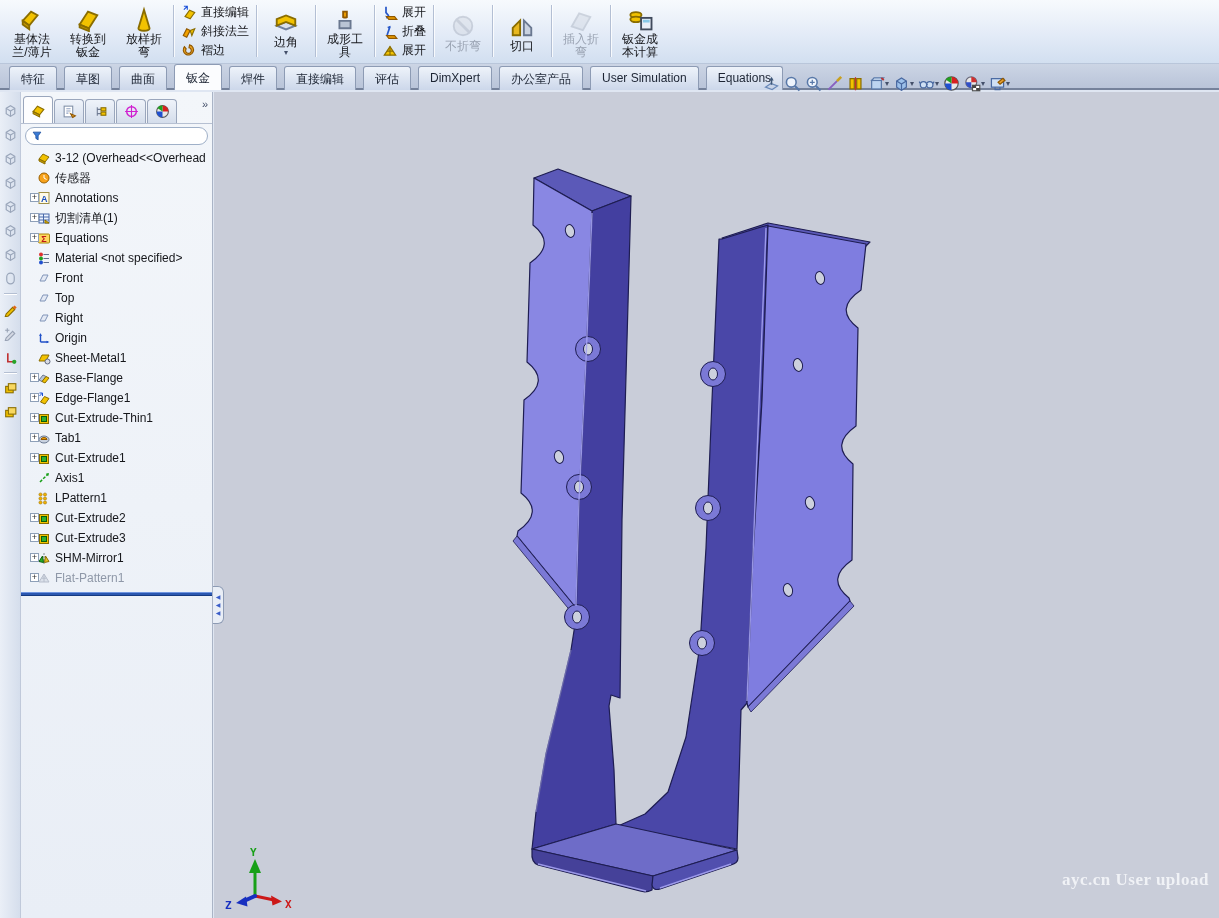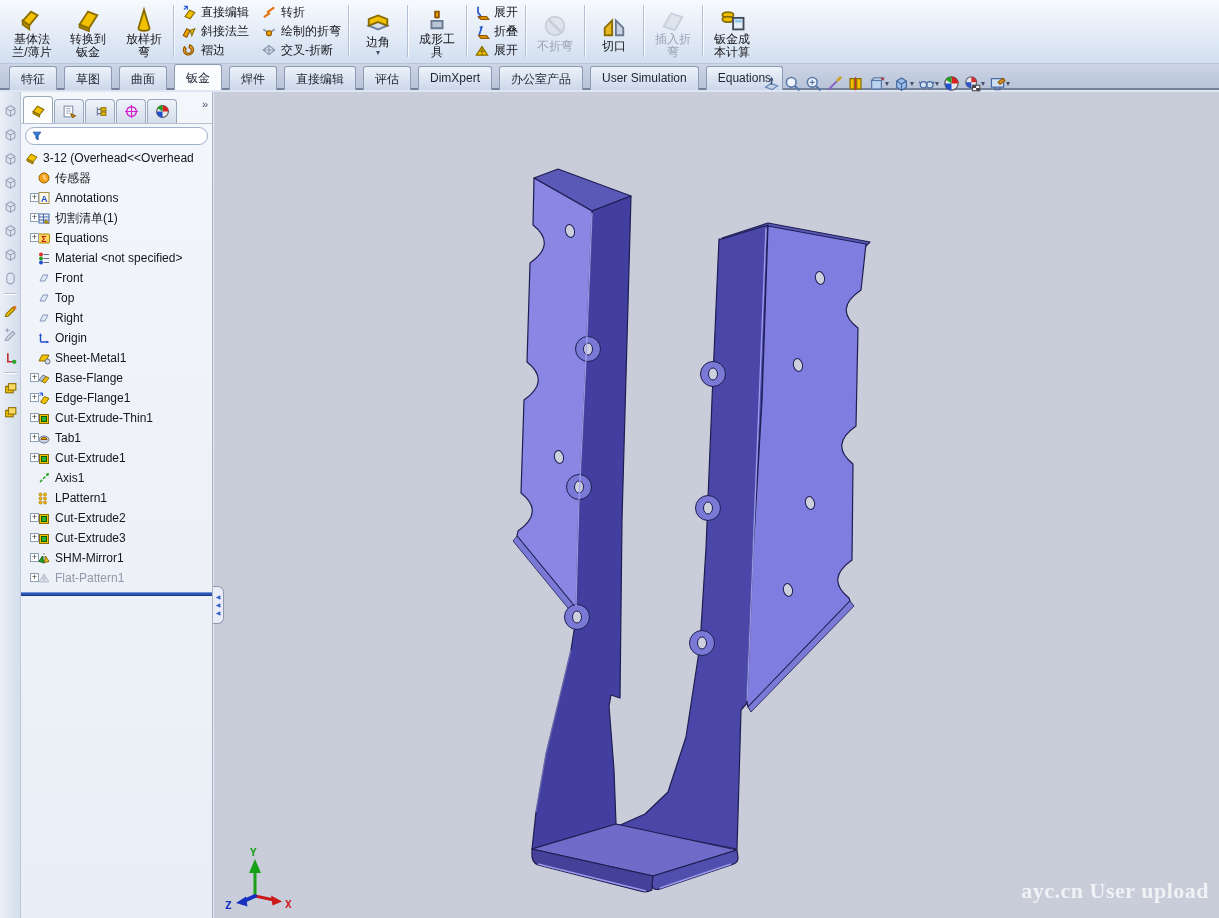--- a/index.html
+++ b/index.html
@@ -46,38 +46,38 @@
   .ptab{width:30px;height:24px;box-sizing:border-box;margin-right:1px;border:1px solid #9aa6bc;border-bottom:none;
     border-radius:4px 4px 0 0;background:linear-gradient(#eff3fa,#d4ddeb);
     display:flex;align-items:center;justify-content:center;}
   .ptab.active{background:#fdfdfe;height:27px;}
   #panelmore{position:absolute;right:4px;top:6px;font-size:11px;color:#44506a;}
   #filterbox{margin:3px 4px 2px;height:16px;border:1px solid #9fb0c8;border-radius:9px;
     background:#fff;display:flex;align-items:center;padding:0 5px;gap:4px;}
   #tree{margin-top:3px;}
   .trow{height:20px;display:flex;align-items:center;padding-left:16px;position:relative;
     white-space:nowrap;overflow:hidden;}
-  .trow.root{padding-left:4px;}
+  .trow.root{padding-left:16px;}
   .trow .tlabel{font-size:12px;margin-left:4px;}
   .trow.grayed .tlabel{color:#8f98a8;}
   .trow.grayed svg{opacity:.55;}
   .expander{position:absolute;left:9px;top:5px;width:9px;height:9px;box-sizing:border-box;
     border:1px solid #8ea0b8;background:#fff;font-size:9px;line-height:7px;text-align:center;color:#333;}
   #rollback{height:2px;background:#2b57b0;border-top:1px solid #6f95e0;border-bottom:1px solid #163a80;margin-top:4px;}
   
   #splitter{position:absolute;left:213px;top:494px;width:11px;height:38px;box-sizing:border-box;
     border:1px solid #8d9bb4;border-left:none;border-radius:0 6px 6px 0;background:#e9eef6;
     display:flex;flex-direction:column;align-items:center;justify-content:center;z-index:6;}
   #splitter span{font-size:6px;color:#3a5dc8;line-height:8px;}
   
   #viewport{position:absolute;left:214px;top:0;width:1005px;height:826px;overflow:hidden;}
   #modelsvg{position:absolute;left:-214px;top:-92px;width:1219px;height:918px;}
   #triad{position:absolute;left:8px;top:738px;}
-  #watermark{position:absolute;right:10px;bottom:14px;font-family:"Liberation Serif",serif;
-    font-weight:700;font-size:22px;letter-spacing:.5px;color:rgba(249,250,253,.82);}
+  #watermark{position:absolute;right:10px;bottom:28px;font-family:"Liberation Serif",serif;
+    font-weight:700;font-size:17px;letter-spacing:.5px;color:rgba(249,250,253,.82);}
 </style>
 </head>
 <body>
 
 <div id="app">
 
   <div id="ribbon">
       <div class="rgroup">
         <div class="rcol">
           <div class="rbtn-lg">
@@ -124,42 +124,20 @@
               <path d="M2 11 L5 5 L8 6.5 L5 12.5 Z" fill="#f2a200" stroke="#905800"></path>
               <path d="M8 6.5 L12 5 L9.5 11 Z" fill="#f2c200" stroke="#8a6d00"></path>
             </svg>
             <div>斜接法兰</div>
           </div>
           <div class="rbtn-sm">
             <svg width="16" height="16" viewBox="0 0 14 14">
               <path d="M3 4 a4.5 4.5 0 1 0 4.5 -1.5 L7 5 a2.5 2.5 0 1 1 -2.5 1 Z" fill="#e8a020" stroke="#905800"></path>
             </svg>
             <div>褶边</div>
-          </div>
-        </div>
-        <div class="rcol">
-          <div class="rbtn-sm">
-            <svg width="16" height="16" viewBox="0 0 14 14">
-              <path d="M2.5 11.5 L7 8.5 L6 7 L11.5 3" stroke="#e07818" stroke-width="2" fill="none"></path>
-            </svg>
-            <div>转折</div>
-          </div>
-          <div class="rbtn-sm">
-            <svg width="16" height="16" viewBox="0 0 14 14">
-              <path d="M2 5.5 L7 9 L12 5.5" stroke="#909cb0" stroke-width="1.5" fill="none"></path>
-              <circle cx="7" cy="9" r="2.2" fill="#f2a200" stroke="#905800"></circle>
-            </svg>
-            <div>绘制的折弯</div>
-          </div>
-          <div class="rbtn-sm">
-            <svg width="16" height="16" viewBox="0 0 14 14">
-              <path d="M2 7 L7 3 L12 7 L7 11 Z" fill="#dfe4ee" stroke="#8894ac"></path>
-              <path d="M2 7 L12 7 M7 3 L7 11" stroke="#8894ac"></path>
-            </svg>
-            <div>交叉-折断</div>
           </div>
         </div>
       </div>
       <div class="rsep"></div>
       <div class="rgroup">
         <div class="rcol">
           <div class="rbtn-lg">
             <svg width="26" height="26" viewBox="0 0 14 14">
               <path d="M2 9 L7 7 L12 9 L7 11 Z" fill="#d9dfe9" stroke="#70809c"></path>
               <path d="M2 9 L2 5.5 L7 3.5 L12 5.5 L12 9 L7 7 Z" fill="#f2c200" stroke="#8a6d00"></path>

